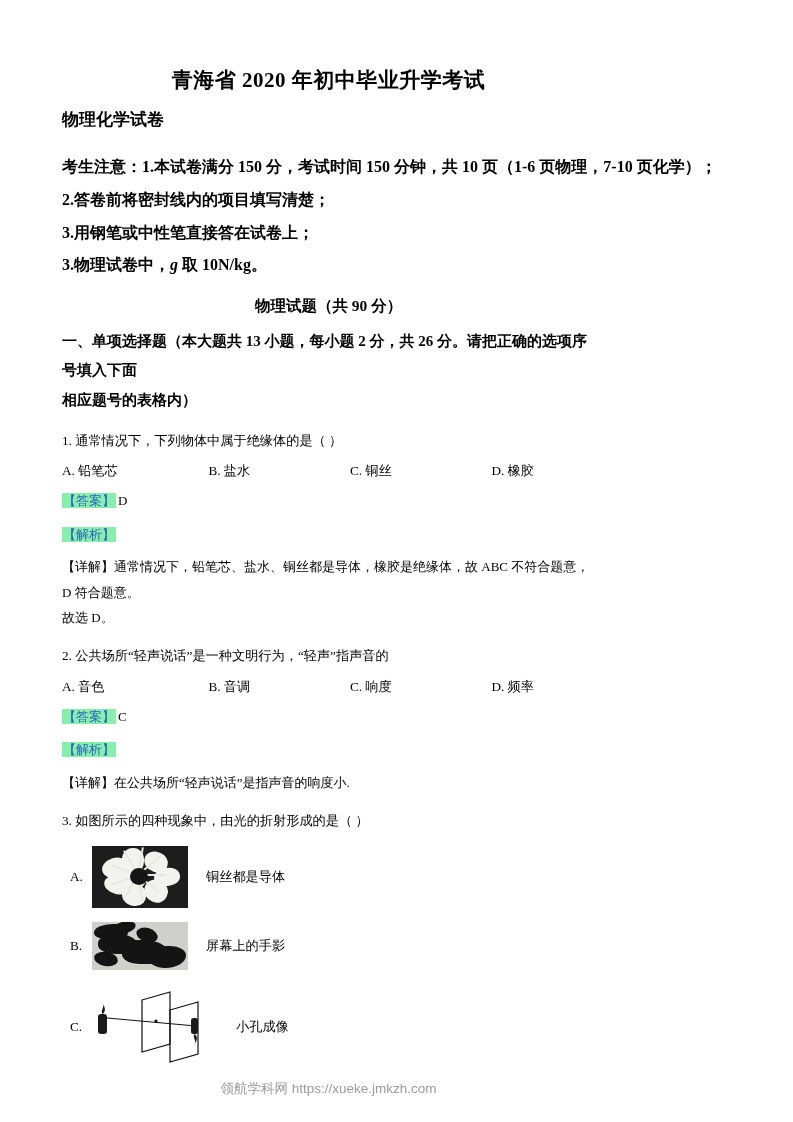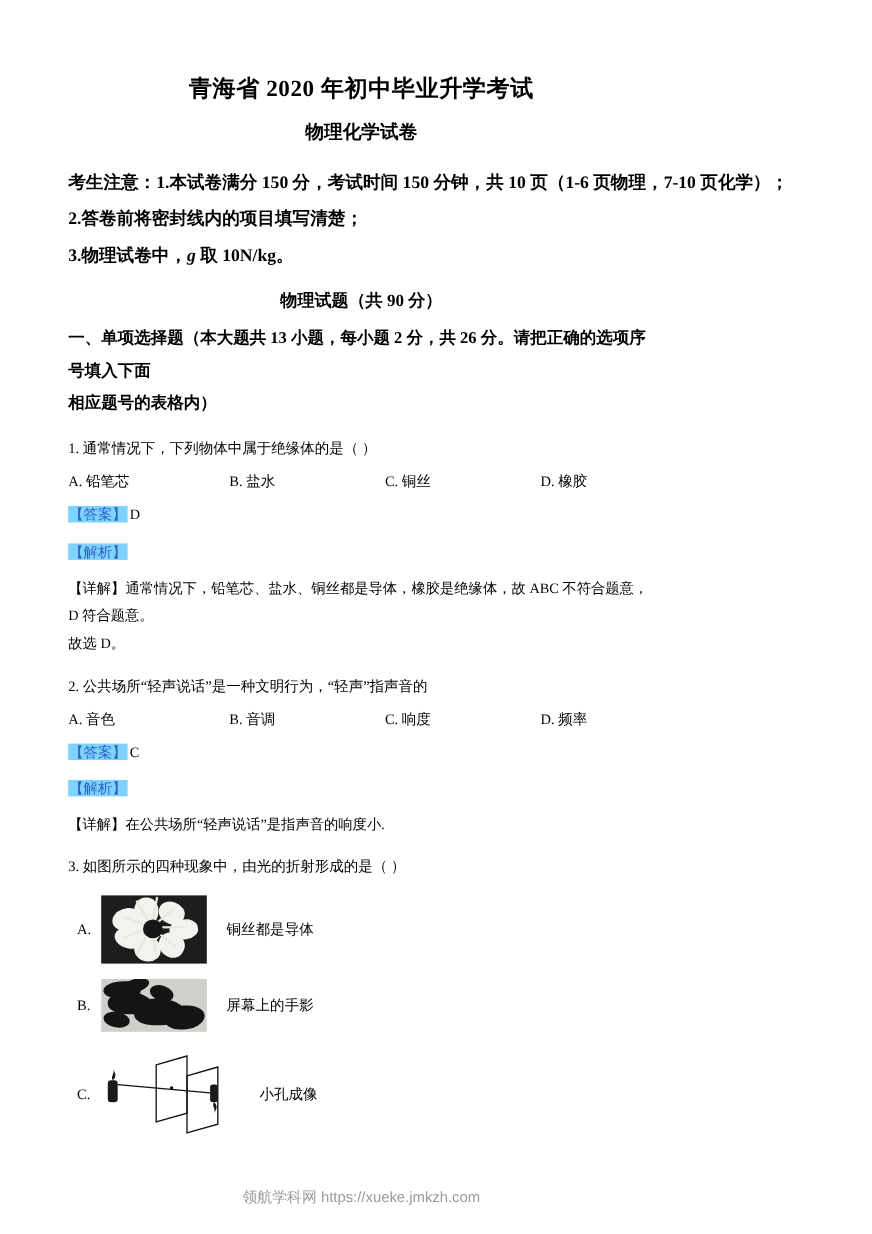--- a/index.html
+++ b/index.html
@@ -23,21 +23,21 @@
     position: relative;
   }
   .title-main {
     text-align: center;
     font-size: 21px;
     font-weight: bold;
     letter-spacing: 0.5px;
     margin: 18px 0 0 0;
   }
   .title-sub {
-    text-align: center;
+    text-align: left;
     font-size: 17px;
     font-weight: bold;
     margin: 14px 0 0 0;
   }
   .notice {
     margin-top: 20px;
     font-size: 16px;
     font-weight: bold;
     line-height: 2.05;
   }
@@ -77,21 +77,21 @@
   .options .opt.ind {
     padding-left: 6px;
   }
   .tagline {
     font-size: 13px;
     line-height: 1.9;
     margin-top: 9px;
   }
   .tag {
     color: #2f5fc4;
-    background: #7dd3fc;
+    background: #86efac;
     padding: 0 1px;
   }
   .ans {
     margin-left: 2px;
   }
   .detail {
     font-size: 13px;
     line-height: 1.95;
     margin-top: 7px;
   }
@@ -181,20 +181,21 @@
 <body>
 
 <div class="page">
 
   <h1 class="title-main">青海省 2020 年初中毕业升学考试</h1>
   <h2 class="title-sub">物理化学试卷</h2>
 
   <div class="notice">
     <div>考生注意：1.本试卷满分 150 分，考试时间 150 分钟，共 10 页（1-6 页物理，7-10 页化学）；</div>
     <div>2.答卷前将密封线内的项目填写清楚；</div>
+    <div>3.用钢笔或中性笔直接答在试卷上；</div>
     <div><span>3.物理试卷中，</span><i>g</i><span> 取 10N/kg。</span></div>
   </div>
 
   <div class="section-center">物理试题（共 90 分）</div>
 
   <div class="section-head">
     <div>一、单项选择题（本大题共 13 小题，每小题 2 分，共 26 分。请把正确的选项序号填入下面</div>
     <div>相应题号的表格内）</div>
   </div>
 

